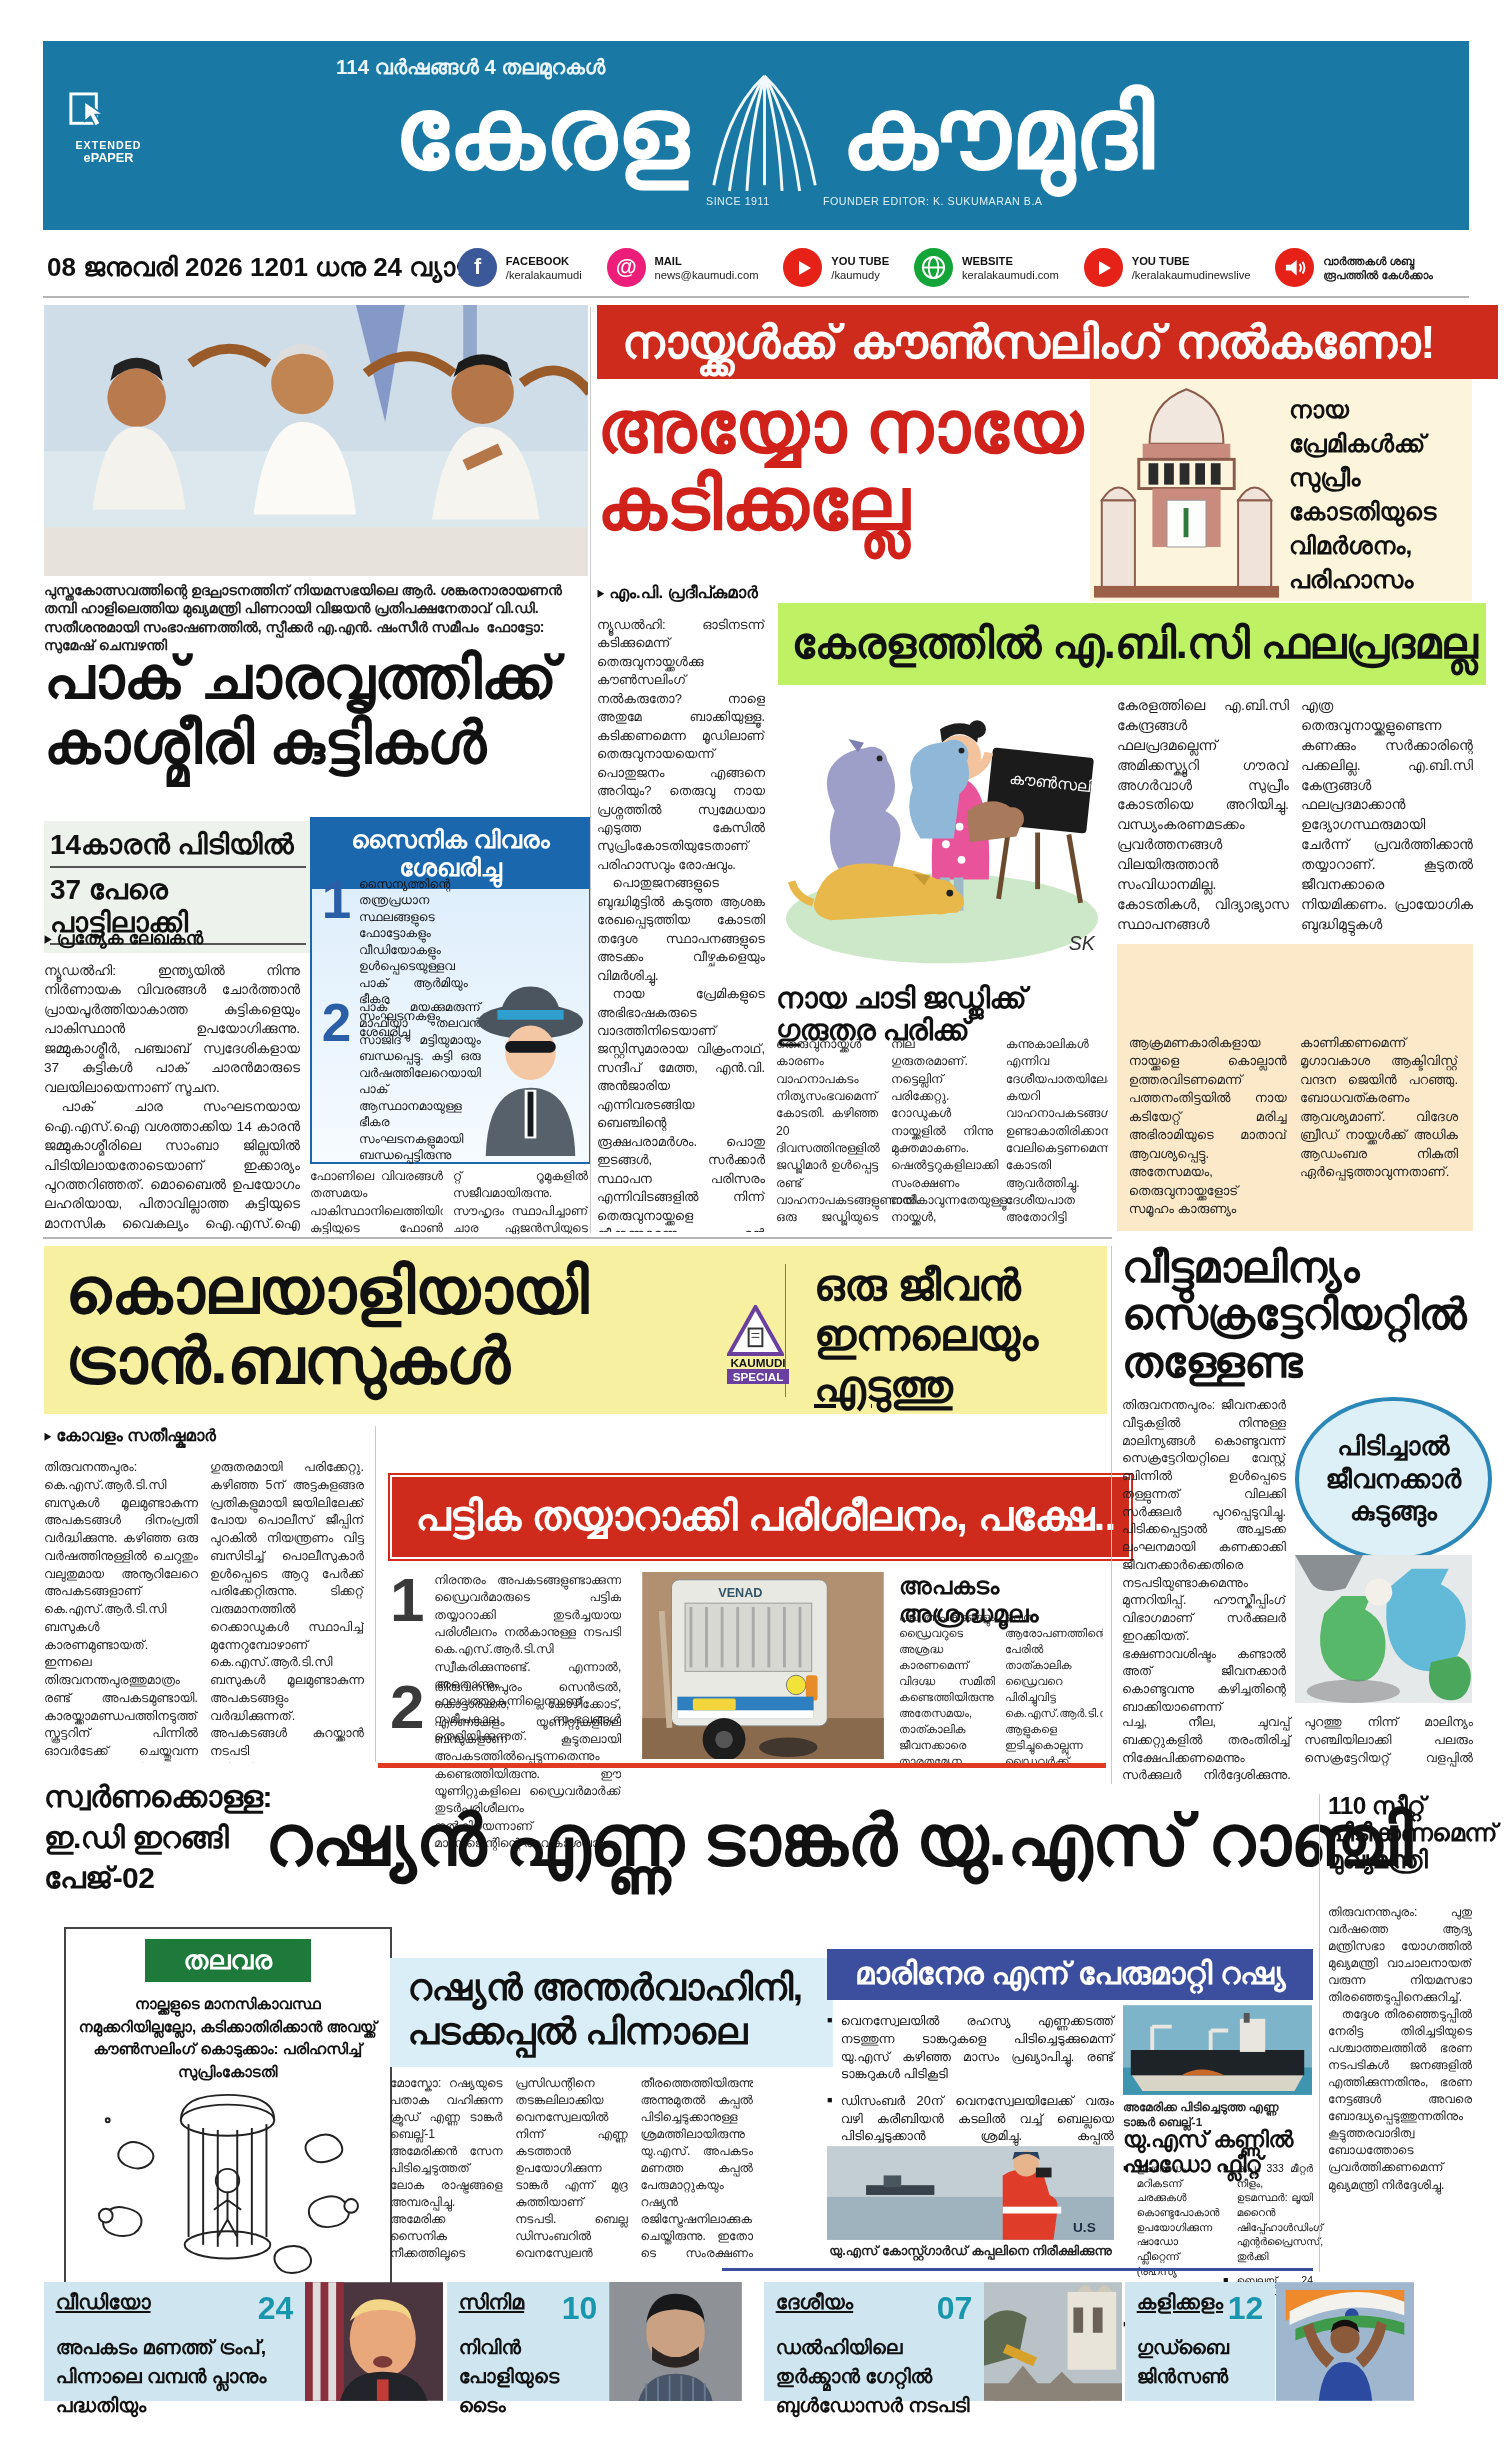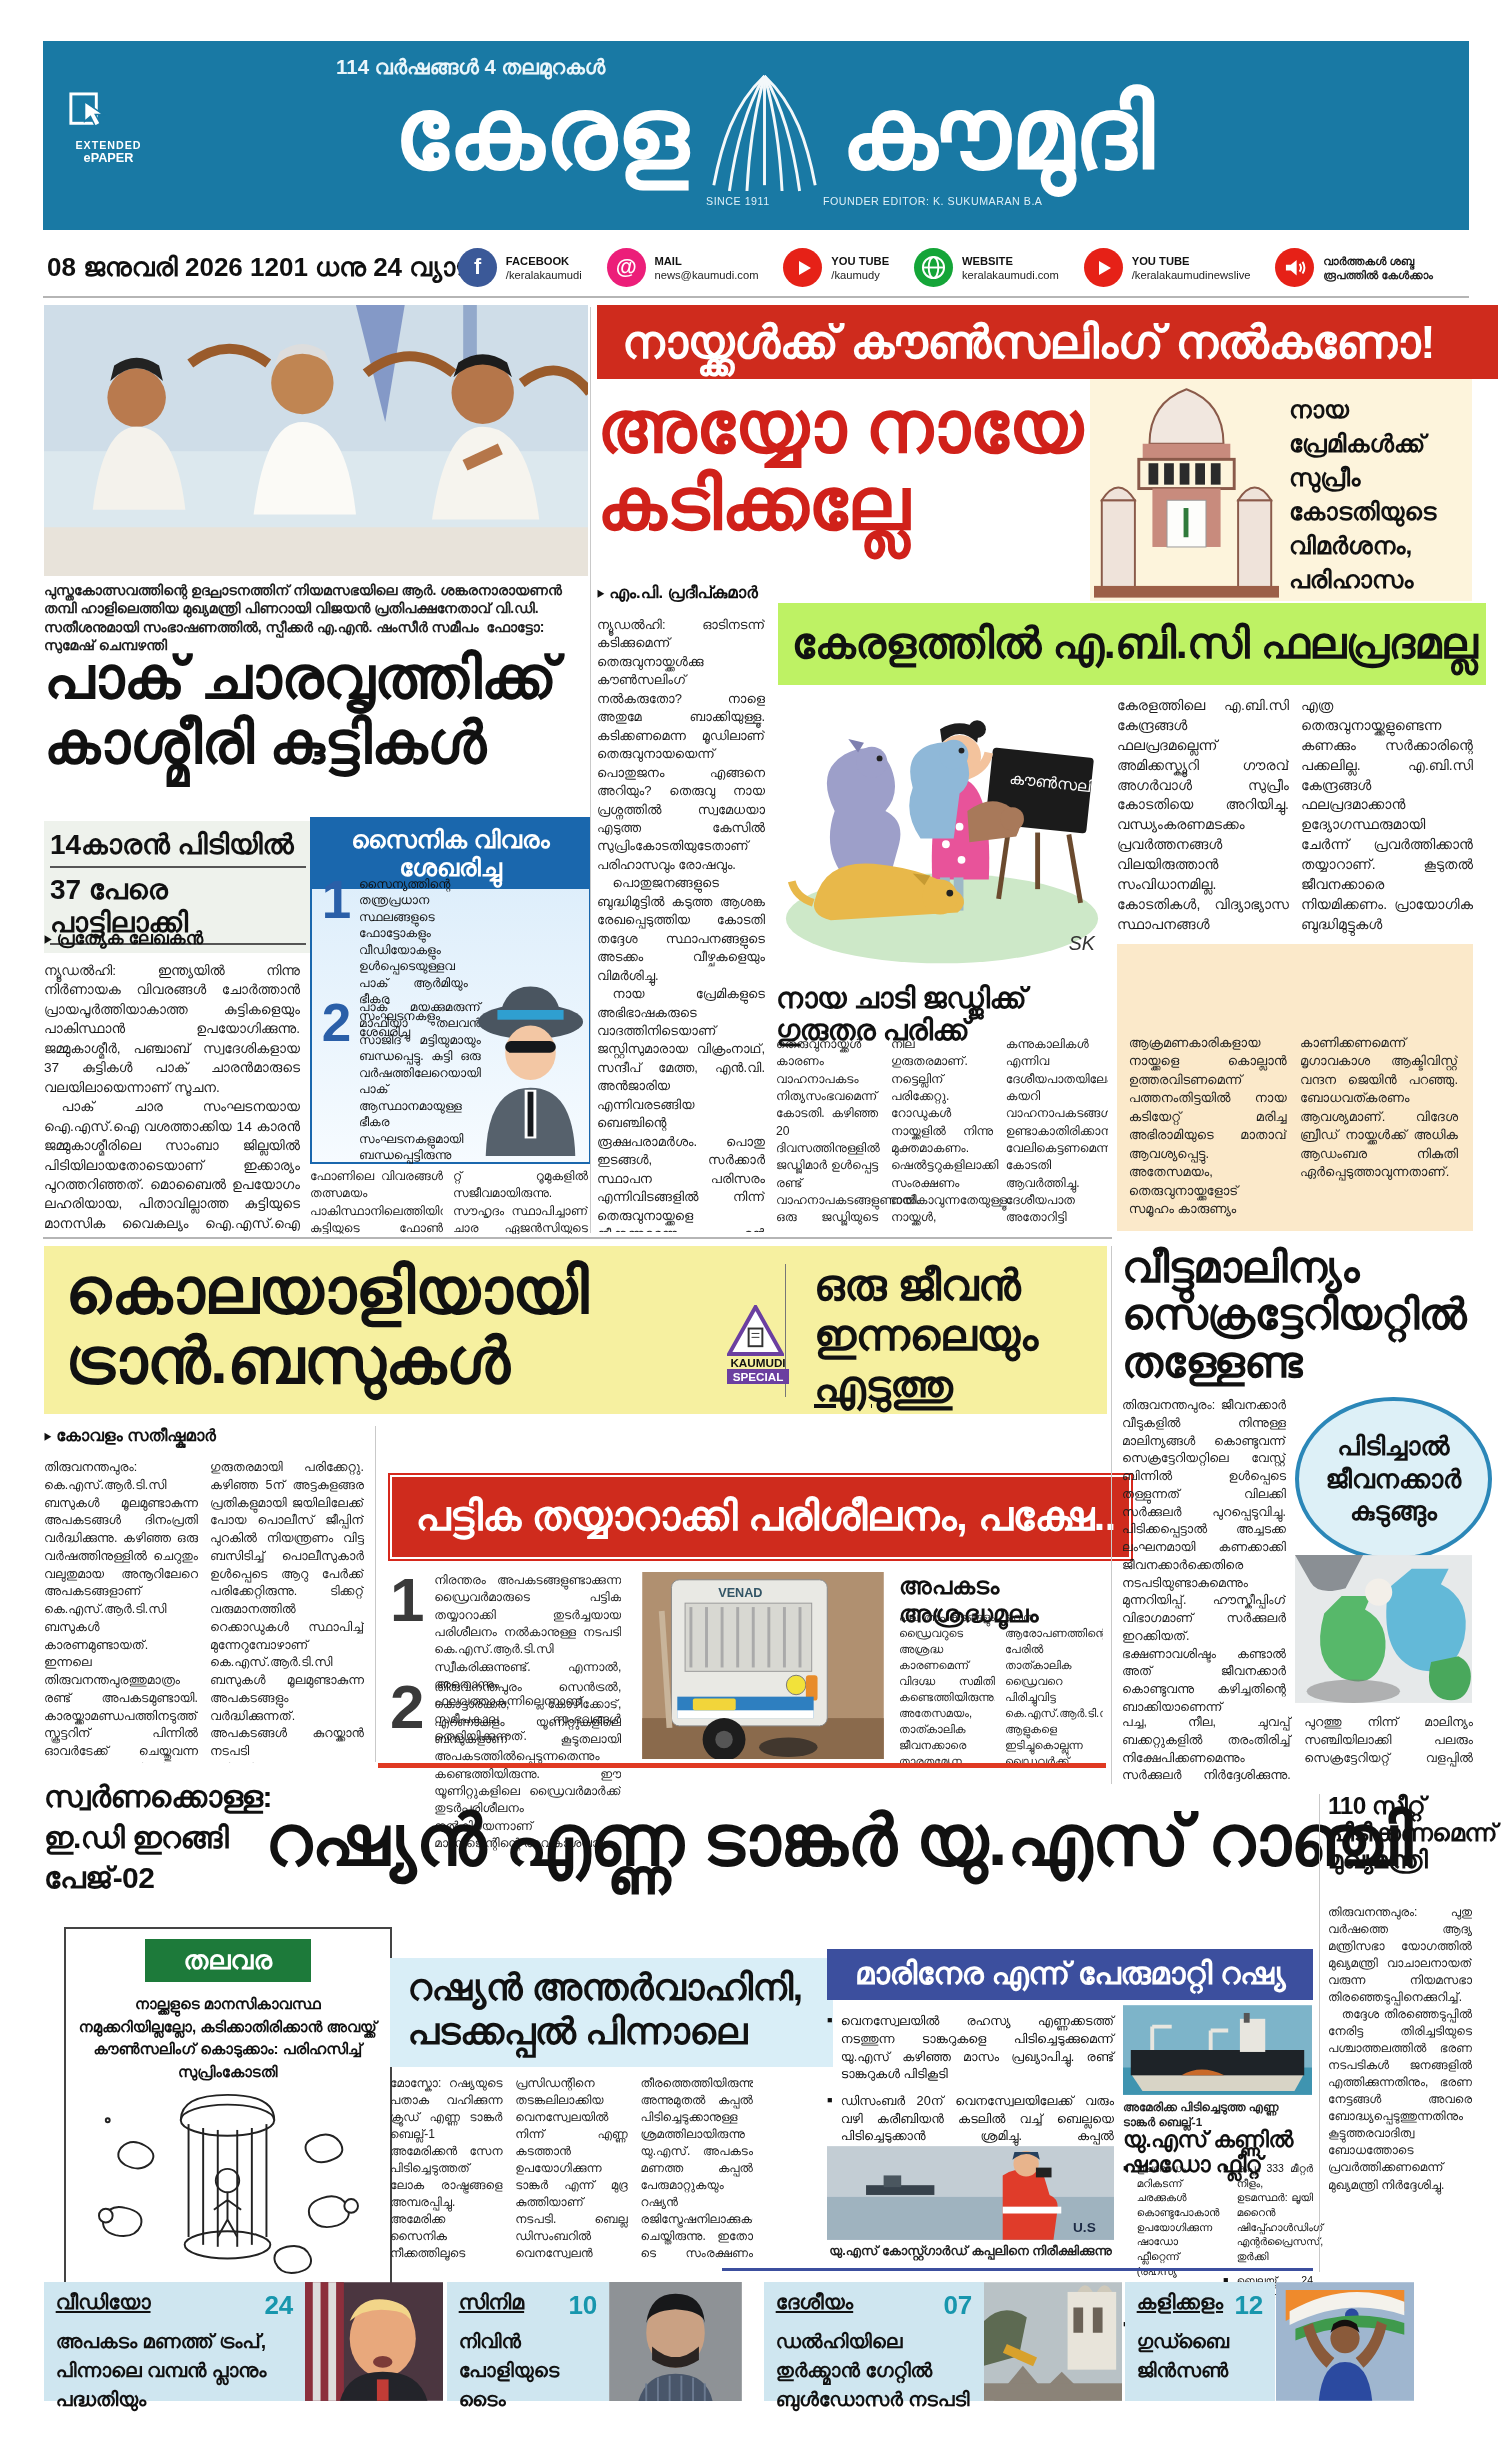--- a/index.html
+++ b/index.html
@@ -41,21 +41,21 @@
   .yellowbar{background:#bef264}
   .creampanel{background:#fdf4dc}
   .peachbox{background:#fbe9ca}
   .specialbox{background:#f6f0a0}
   .redbanner{background:#cf2b1d;color:#fff}
   .bluebanner{background:#3c4f9e;color:#fff}
   .ltblue{background:#d9eef7}
   .stripcard{background:#cfe6f0}
   .oval{border:4.9px solid #2b87b8;background:#ddf0f7;border-radius:50%;display:flex;align-items:center;justify-content:center;text-align:center;font-weight:900;font-size:26px;line-height:1.25}
   .cat{font-size:20.5px;font-weight:900;text-decoration:underline}
-  .stripnum{font-size:26px;font-weight:900;color:#1796ad}
+  .stripnum{font-size:32px;font-weight:900;color:#1796ad}
   .striptxt{font-size:19.5px;font-weight:600;line-height:1.5;margin-top:5.9px}
   .bullet{font-size:12.7px;line-height:1.4;text-align:justify;margin-bottom:8.8px;position:relative;padding-left:13.7px}
   .bullet:before{content:"■";position:absolute;left:0;top:1px;font-size:8.8px;color:#111}
   .minihead{font-weight:700;font-size:24px}
   svg{display:block}
 </style>
 </head>
 <body>
 
 <div class="page">

